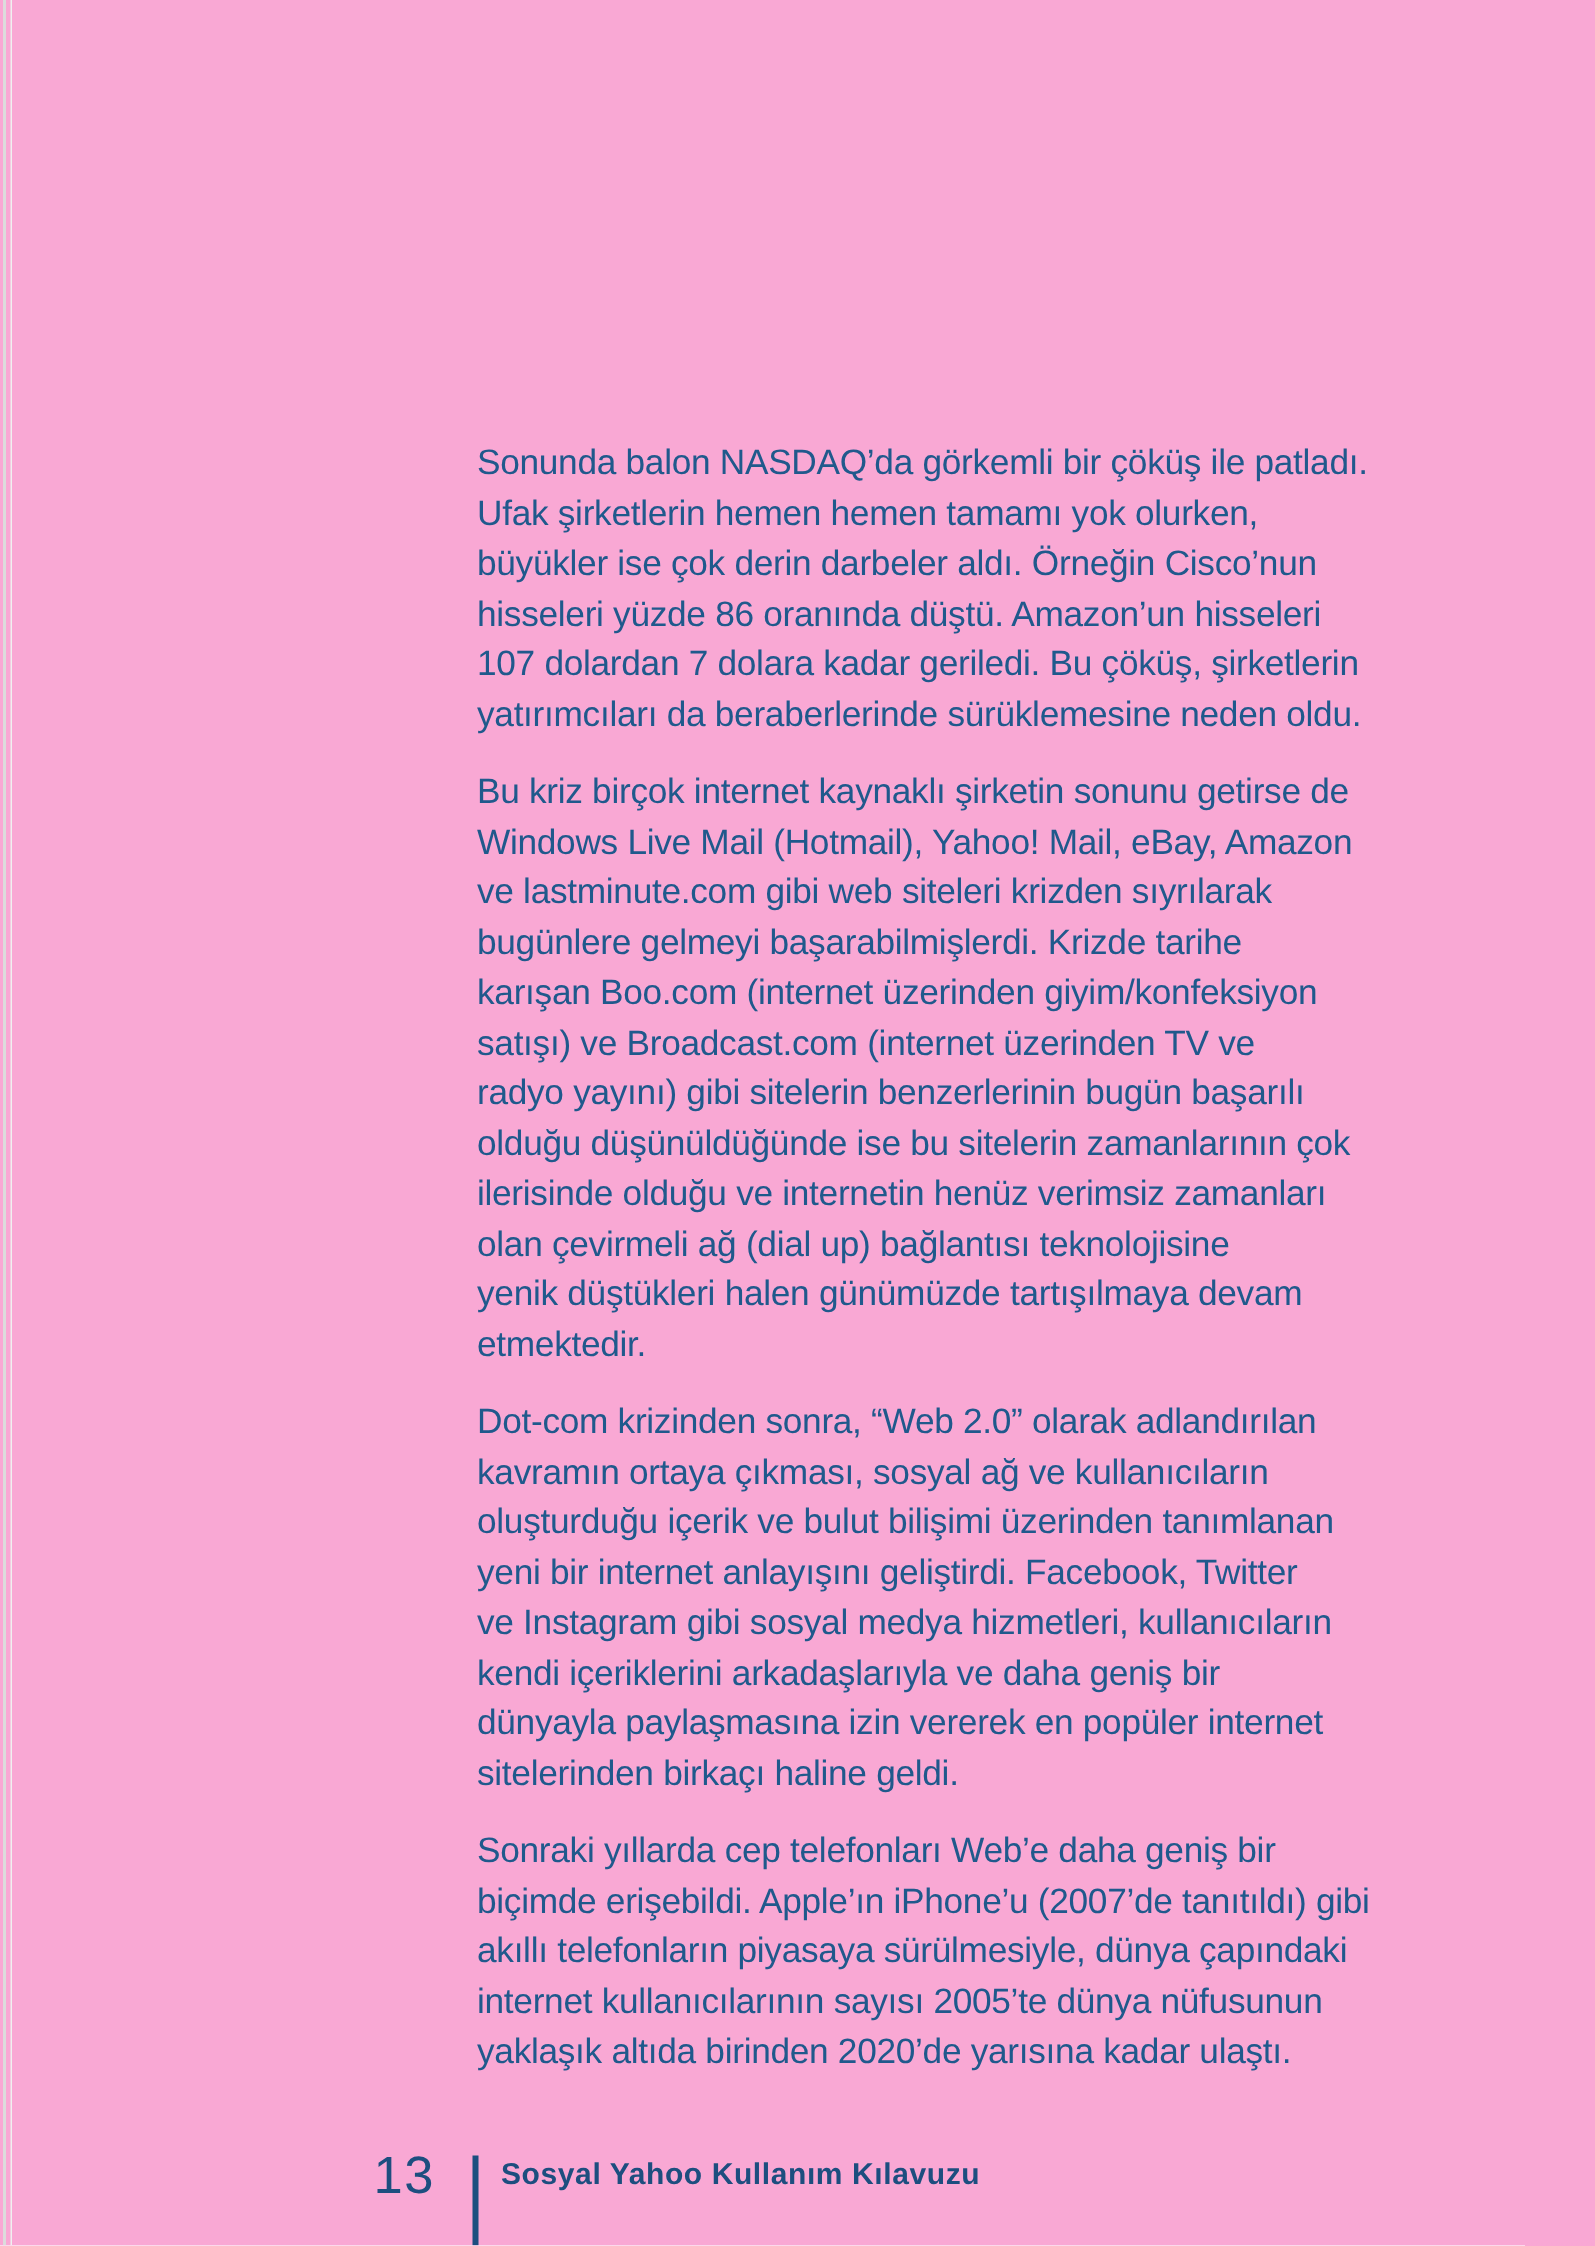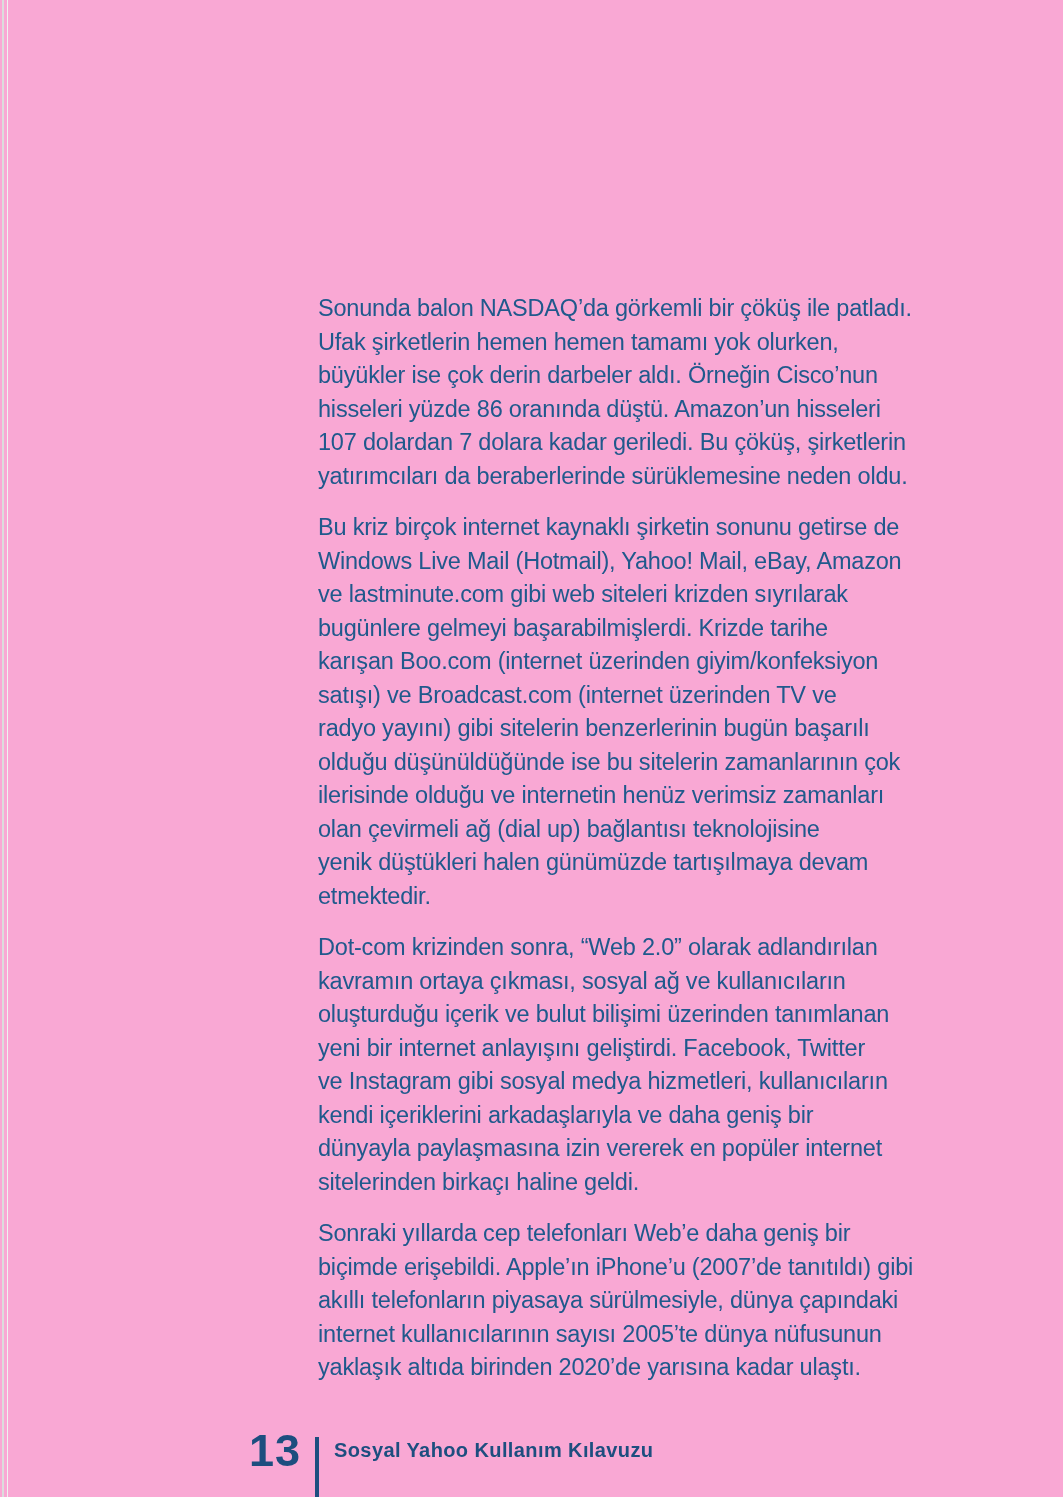--- a/index.html
+++ b/index.html
@@ -58,23 +58,23 @@
     left: 0;
     top: 1425px;
     width: 100%;
     height: 72px;
   }
 
   .page-number {
     position: absolute;
     left: 249px;
     top: 3px;
-    font-size: 45px;
+    font-size: 35px;
     line-height: 45px;
-    font-weight: 700;
+    font-weight: 400;
     color: #1d4e7f;
     letter-spacing: 1px;
   }
 
   .footer-divider {
     position: absolute;
     left: 315px;
     top: 12px;
     width: 4px;
     height: 60px; 

